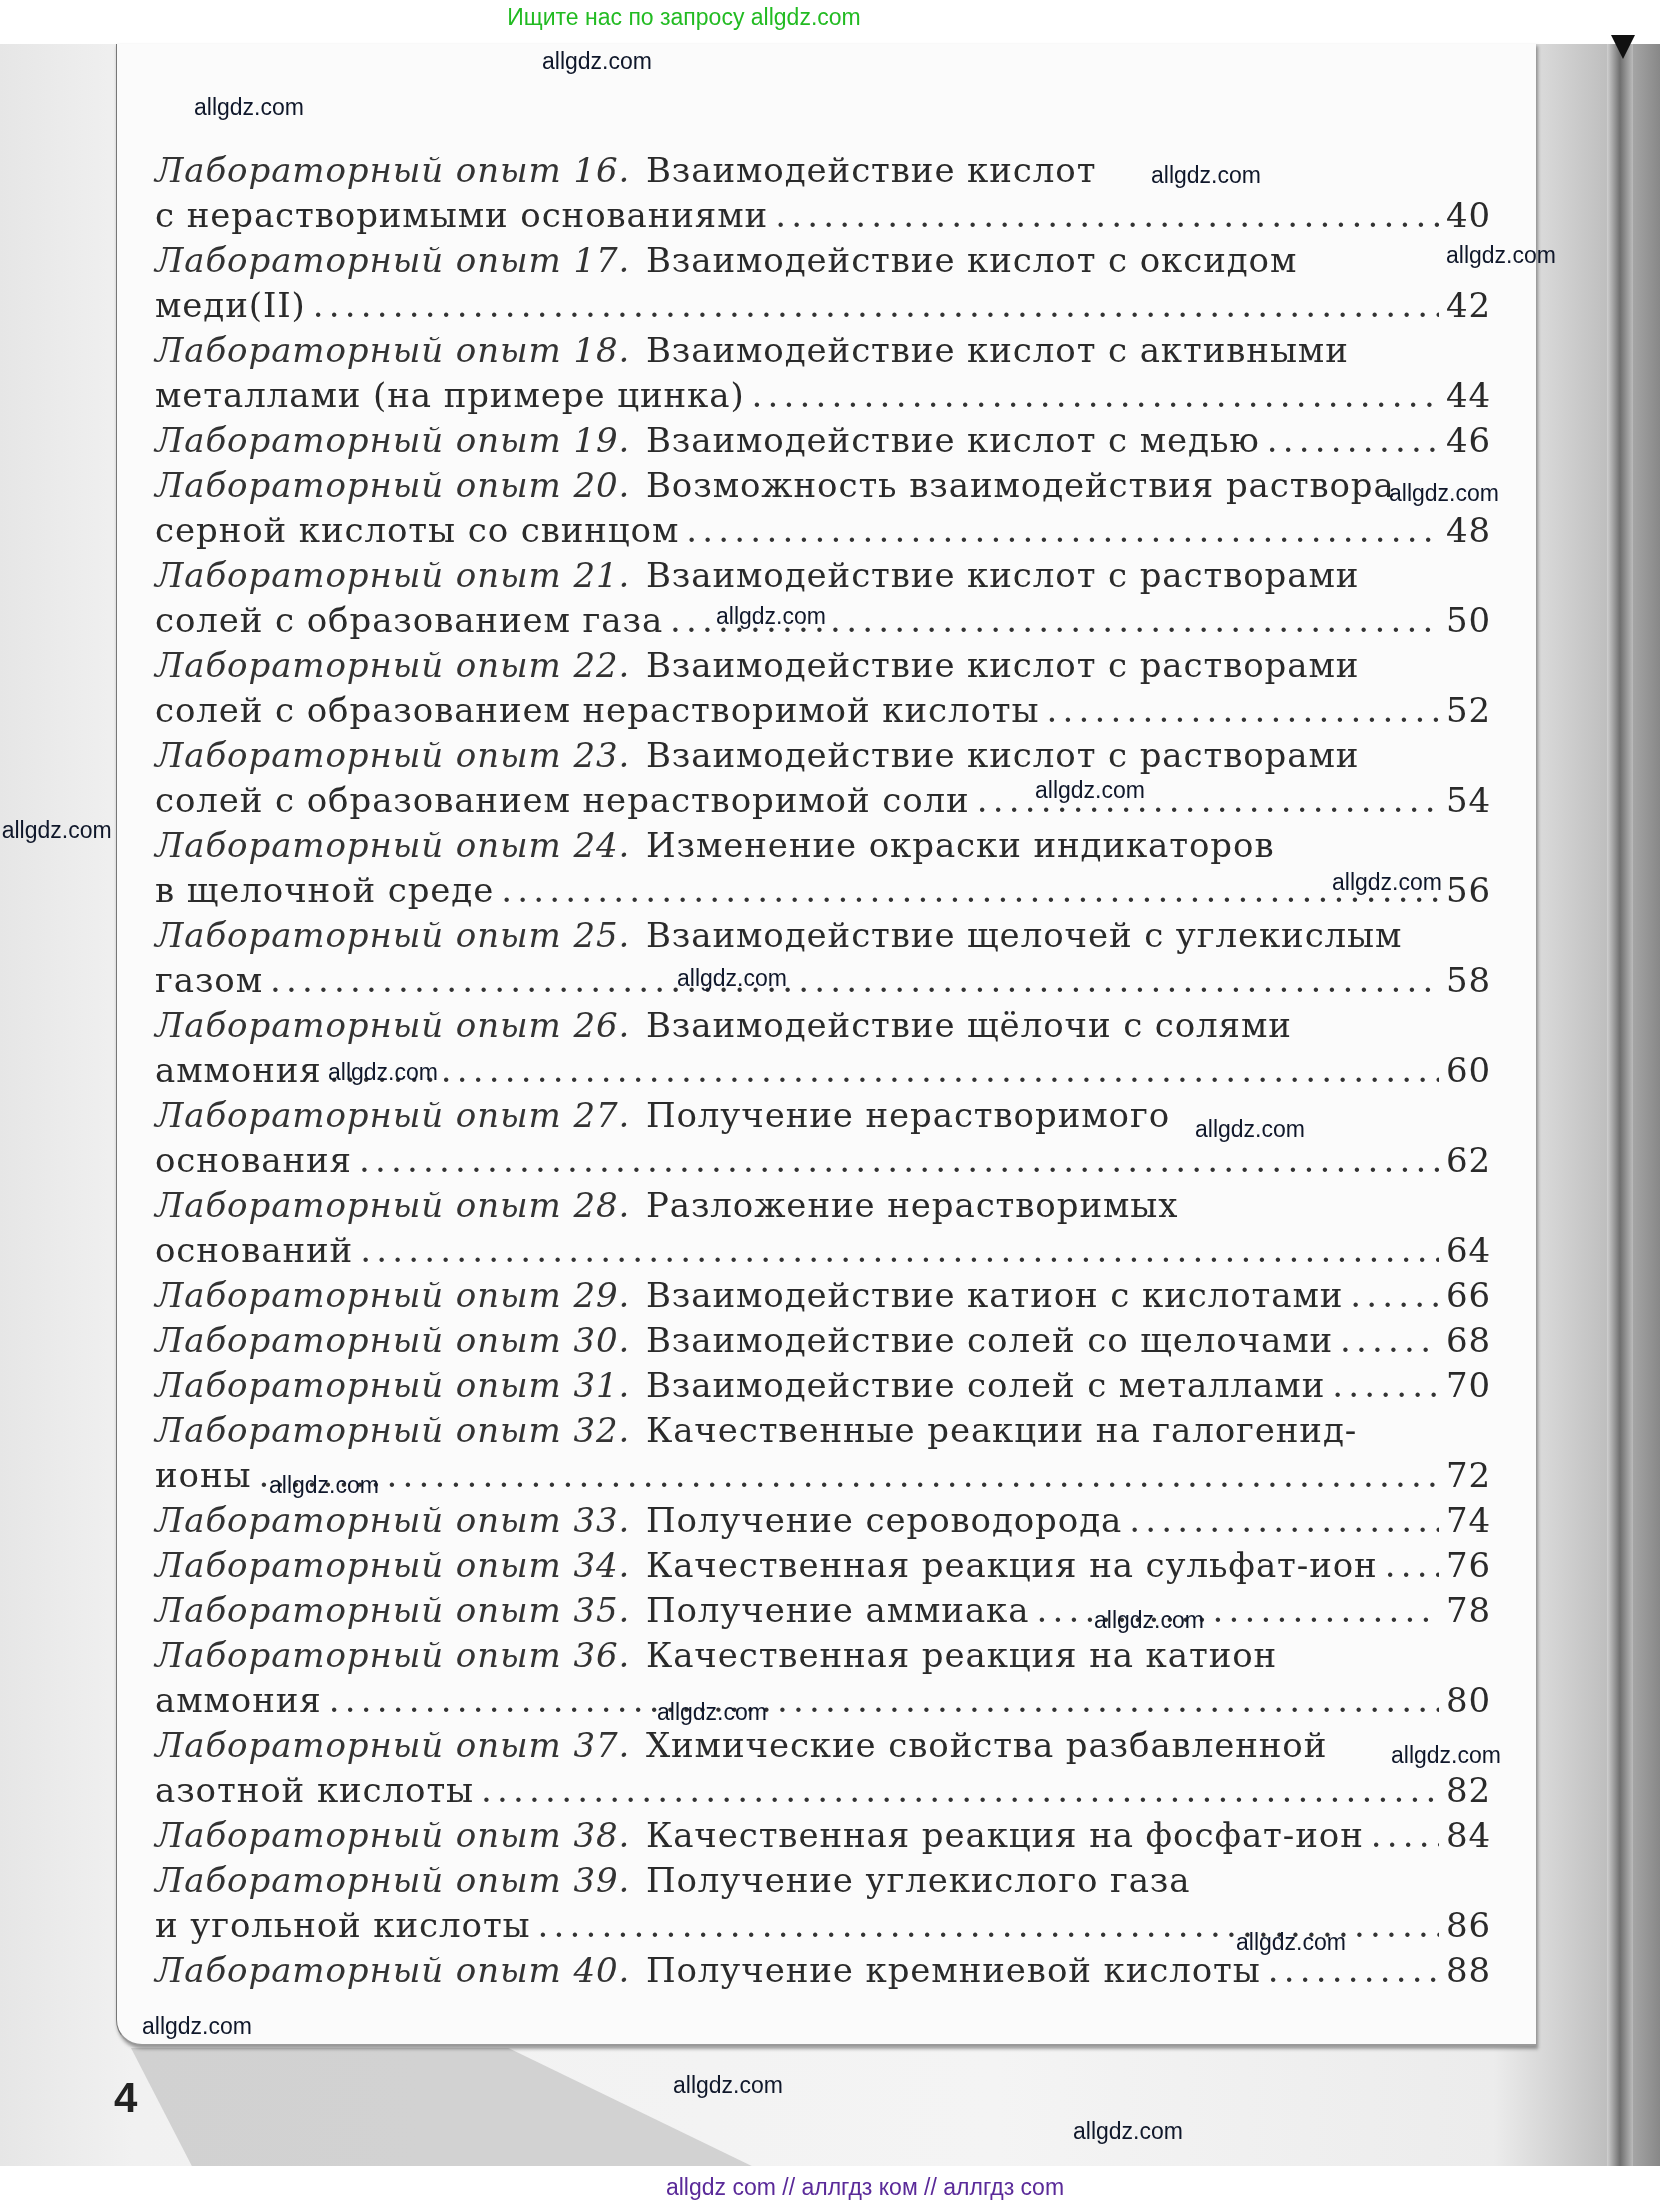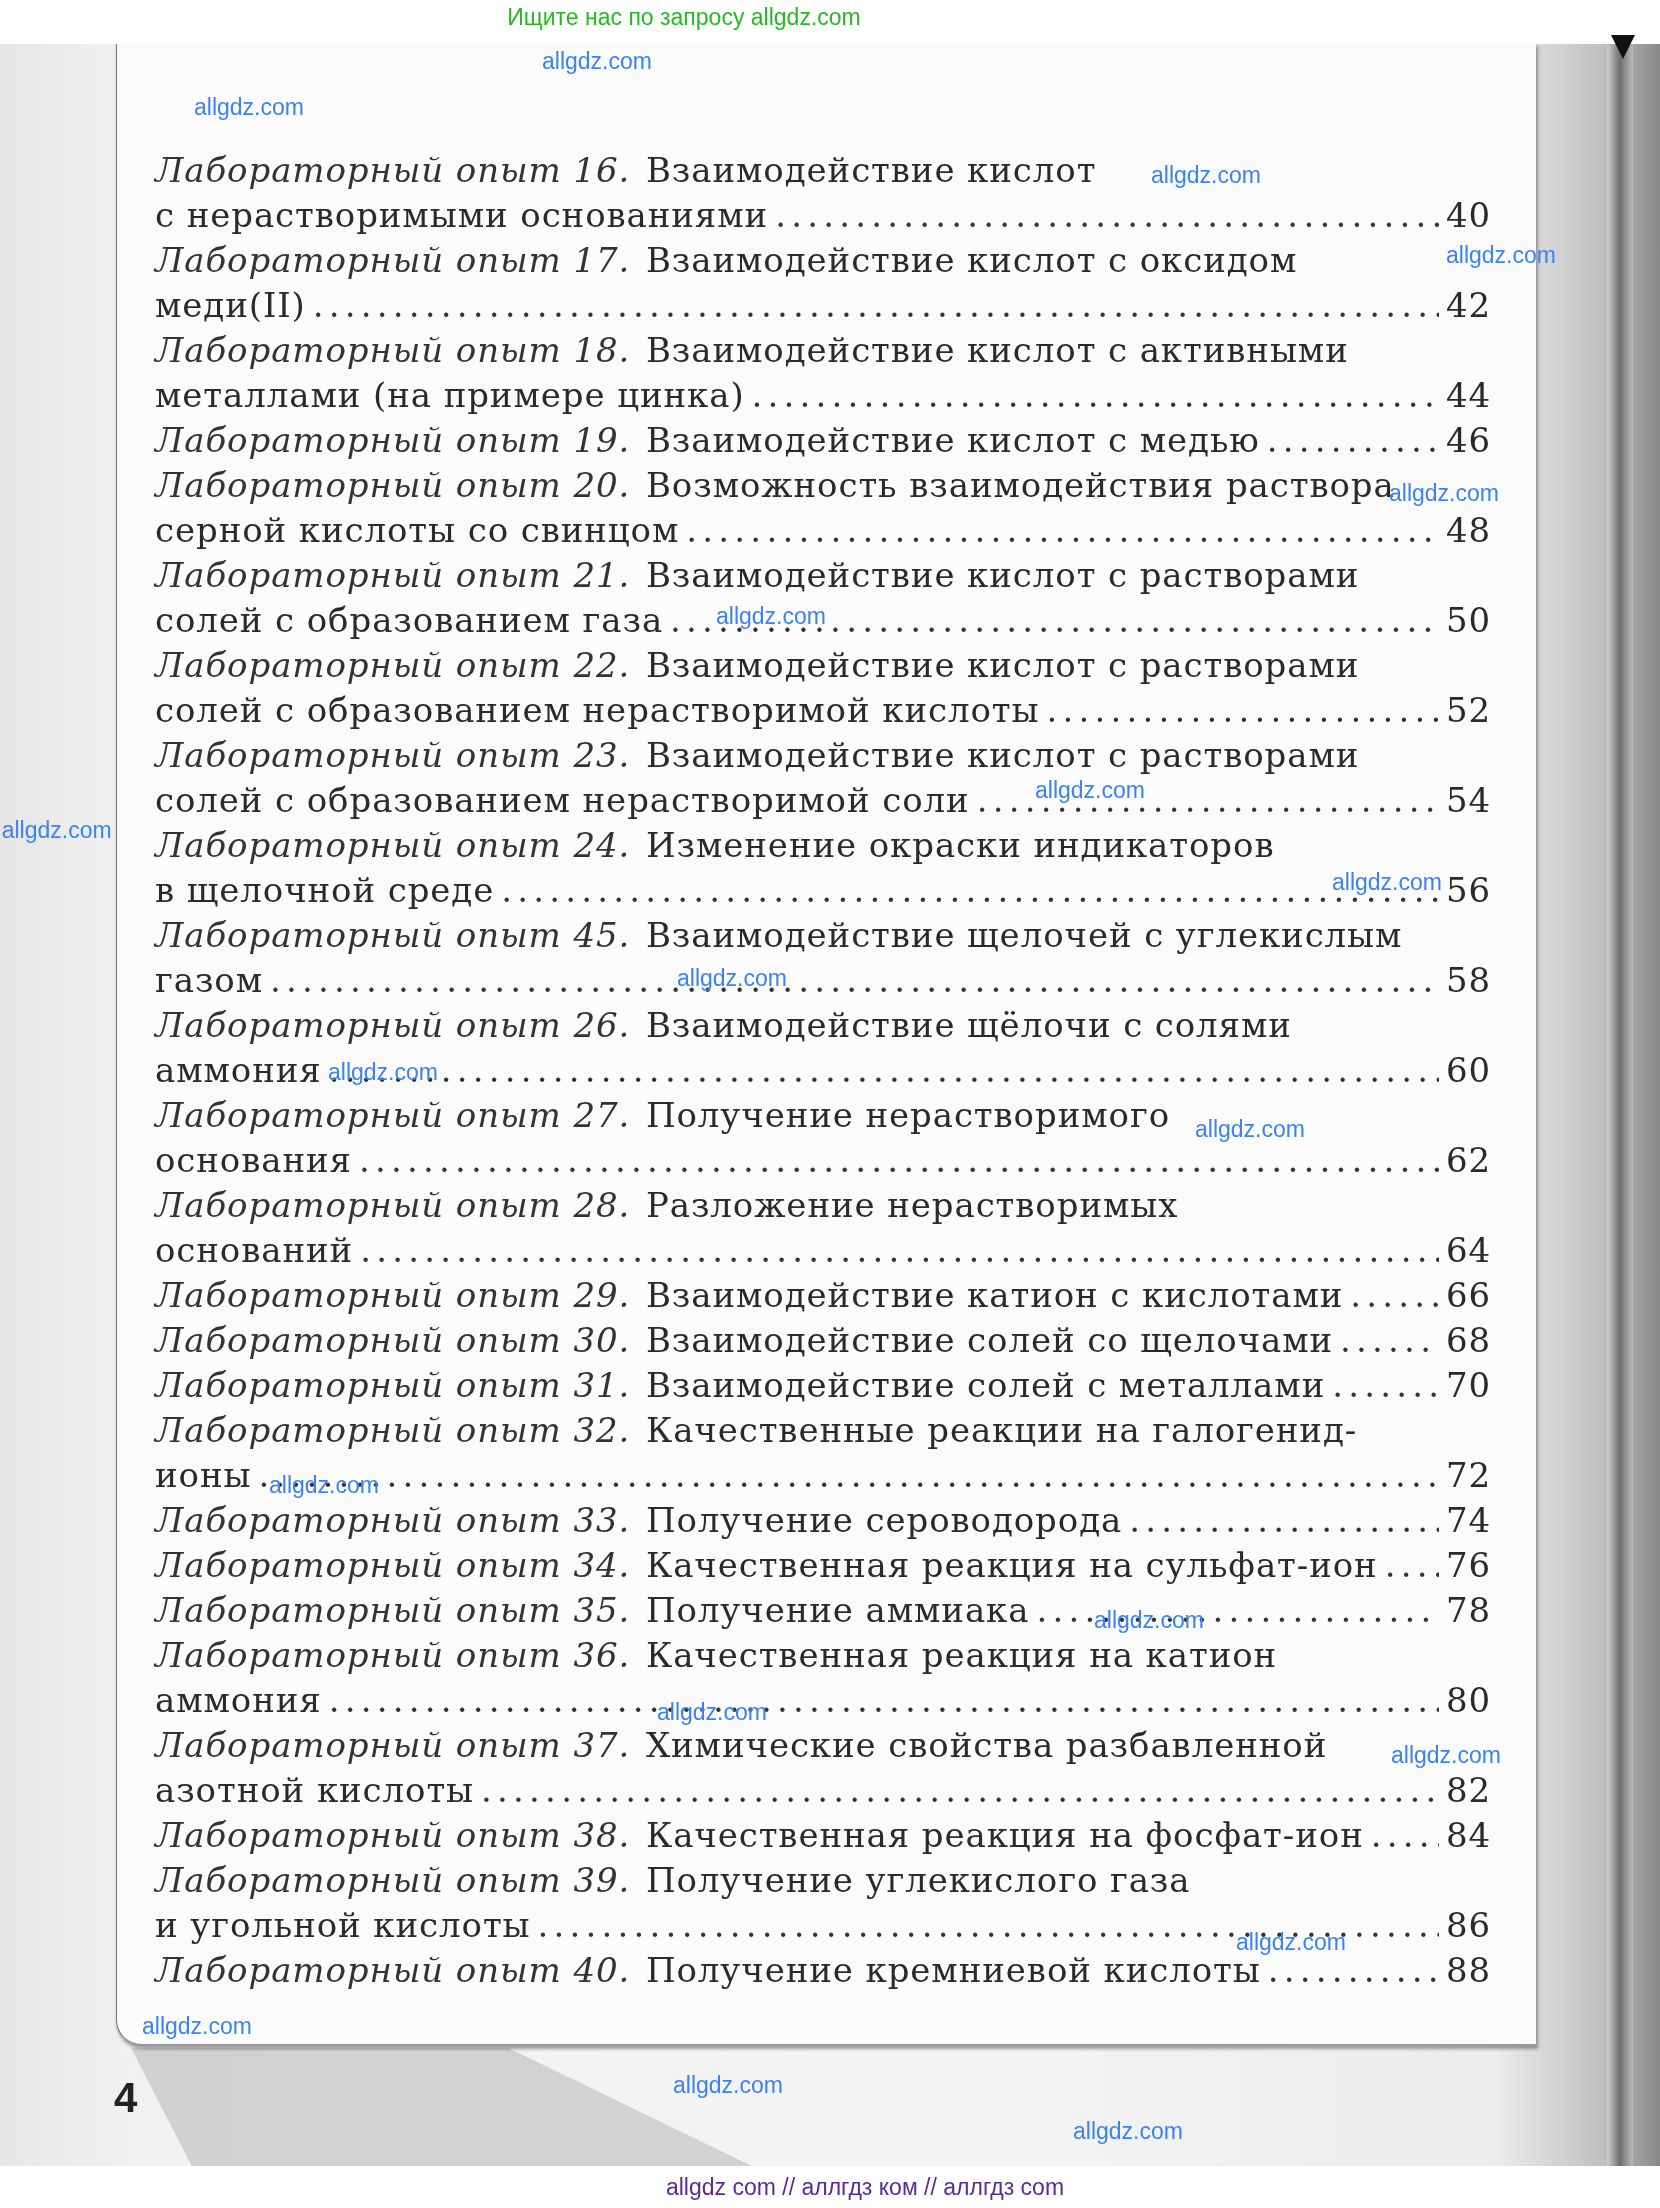--- a/index.html
+++ b/index.html
@@ -12,21 +12,21 @@
   .shape { position:absolute; left:131px; top:2048px; width:629px; height:122px; background:#c9c9c9; clip-path:polygon(0 0,60% 0,100% 100%,10% 100%); opacity:0.8; }
   .toc { position:absolute; left:155px; top:150px; width:1336px; }
   .entry { margin:0; }
   .line { display:flex; align-items:baseline; height:45px; font-size:34px; color:#2a2a2a; white-space:nowrap; letter-spacing:0.9px; }
   .lab { font-style:italic; color:#333; margin-right:15.7px; }
   .title { flex:0 0 auto; }
   .leader { flex:1 1 auto; overflow:hidden; margin:0 7px; color:#333; letter-spacing:5.2px; }
   .leader::before { content:"............................................................................................................................................................................................................................"; }
   .num { flex:0 0 auto; min-width:44px; text-align:left; }
   .page-num { position:absolute; left:114px; top:2074px; font-family:"Liberation Sans", sans-serif; font-weight:bold; font-size:42px; color:#222; }
-  .wm { position:absolute; font-family:"Liberation Sans", sans-serif; font-size:23px; color:#3b82f6; background:transparent; }
+  .wm { position:absolute; font-family:"Liberation Sans", sans-serif; font-size:23px; color:#0f172a; background:transparent; }
   .bottom-banner { position:absolute; left:0; top:2166px; width:1660px; height:42px; background:#fff; text-align:center; color:#5a2a99; font-family:"Liberation Sans", sans-serif; font-size:23px; line-height:42px;padding-left:35px; }
 </style>
 </head>
 <body>
 
 <div class="top-banner">Ищите нас по запросу allgdz.com</div>
 
 <div class="page"></div>
 <div class="page-fold"></div>
 <div class="corner-mark"></div>
@@ -125,21 +125,21 @@
         <span class="title">Изменение окраски индикаторов</span>
       </div>
       <div class="line">
         <span class="title">в щелочной среде</span>
         <span class="leader"></span>
         <span class="num">56</span>
       </div>
     </div>
     <div class="entry">
       <div class="line">
-        <span class="lab">Лабораторный опыт 45.</span>
+        <span class="lab">Лабораторный опыт 25.</span>
         <span class="title">Взаимодействие щелочей с углекислым</span>
       </div>
       <div class="line">
         <span class="title">газом</span>
         <span class="leader"></span>
         <span class="num">58</span>
       </div>
     </div>
     <div class="entry">
       <div class="line">

